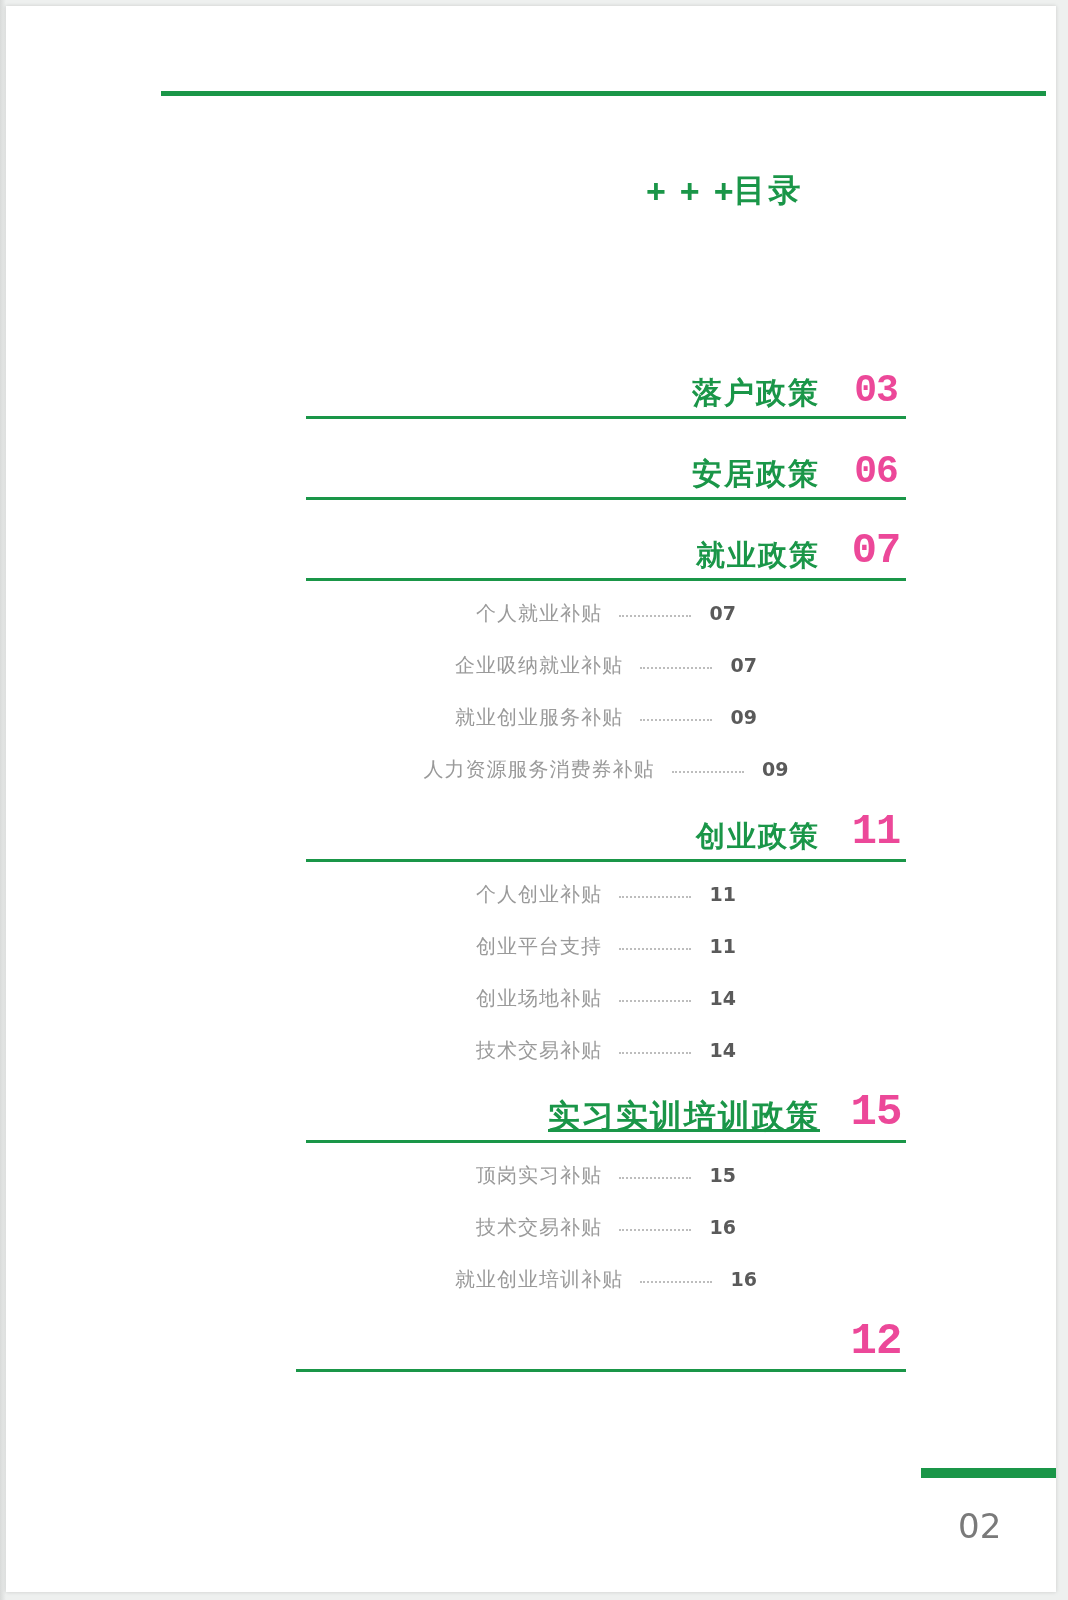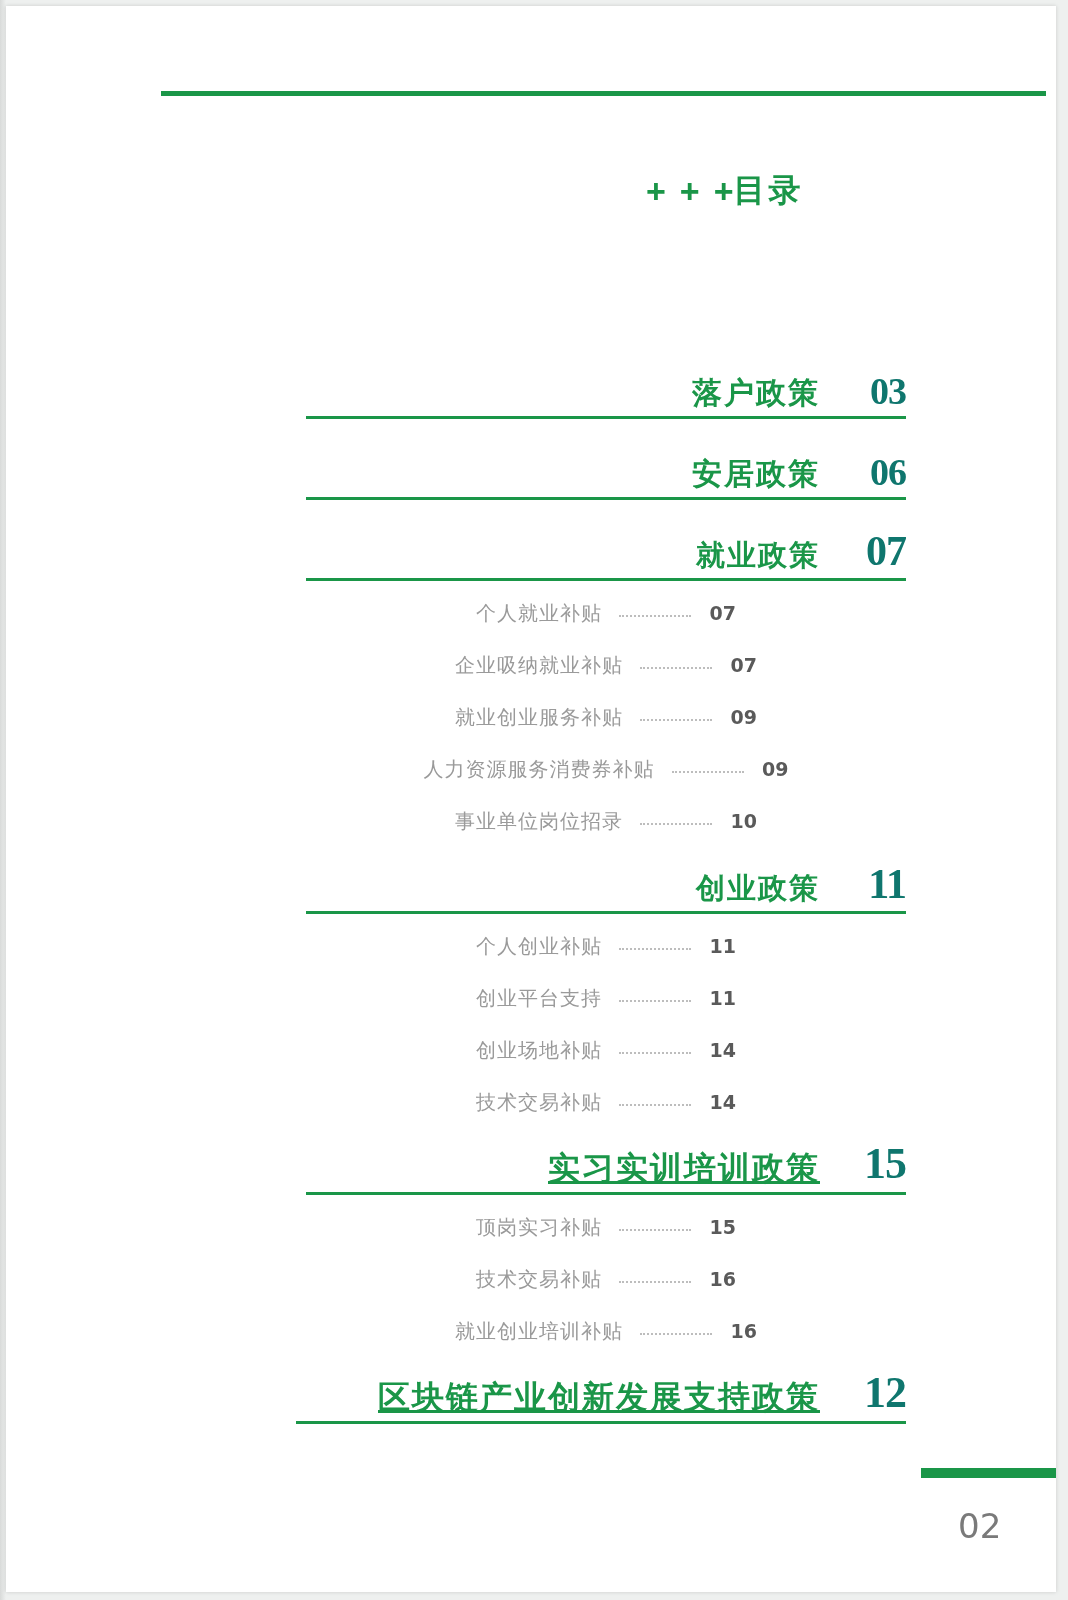--- a/index.html
+++ b/index.html
@@ -85,27 +85,27 @@
     font-size: 30px;
     font-weight: bold;
     letter-spacing: 2px;
     line-height: 1;
     flex: 1;
     text-align: right;
     padding-right: 26px;
     padding-bottom: 2px;
   }
   .entry-major .page-num {
-    color: #0f766e;
+    color: #ec4899;
     font-size: 38px;
     font-weight: bold;
     line-height: 1;
     width: 60px;
-    text-align: right;
-    font-family: Liberation Serif, serif;
+    text-align: center;
+    font-family: Liberation Mono, monospace;
     letter-spacing: -1px;
   }
   .entry-major.wide {
     margin-left: -10px;
   }
   .entry-major.lv-big .label {
     font-size: 29px;
   }
   .entry-major.lv-big .page-num {
     font-size: 42px;
@@ -233,25 +233,20 @@
       <div class="entry-minor">
         <div class="label">就业创业服务补贴</div>
         <div class="dots"></div>
         <div class="page-num">09</div>
       </div>
       <div class="entry-minor">
         <div class="label">人力资源服务消费券补贴</div>
         <div class="dots"></div>
         <div class="page-num">09</div>
       </div>
-      <div class="entry-minor">
-        <div class="label">事业单位岗位招录</div>
-        <div class="dots"></div>
-        <div class="page-num">10</div>
-      </div>
     </div>
 
     <div class="entry-major lv-big">
       <div class="label">创业政策</div>
       <div class="page-num">11</div>
     </div>
 
     <div class="group">
       <div class="entry-minor">
         <div class="label">个人创业补贴</div>
@@ -292,21 +287,20 @@
         <div class="page-num">16</div>
       </div>
       <div class="entry-minor">
         <div class="label">就业创业培训补贴</div>
         <div class="dots"></div>
         <div class="page-num">16</div>
       </div>
     </div>
 
     <div class="entry-major lv-xl wide">
-      <div class="label">区块链产业创新发展支持政策</div>
       <div class="page-num">12</div>
     </div>
 
   </div>
 
   <div class="footer-bar"></div>
   <div class="footer-num">02</div>
 
 </div>
 

